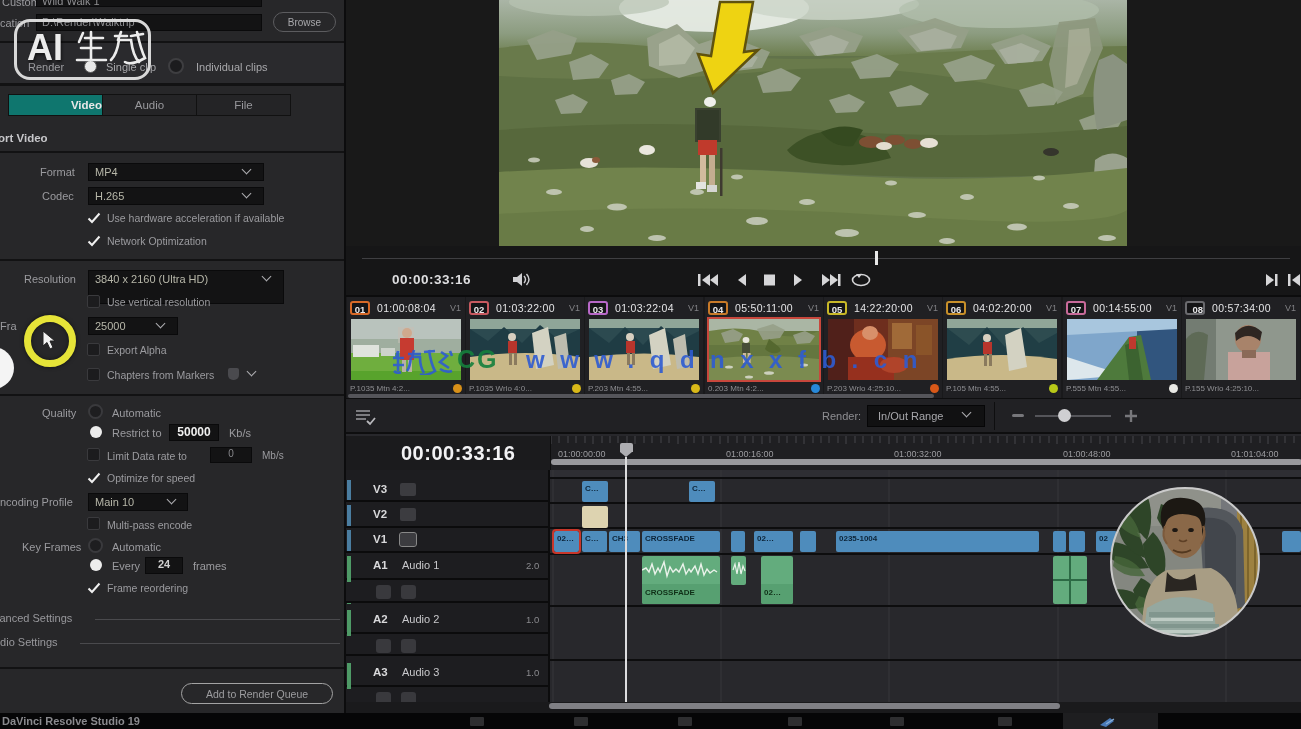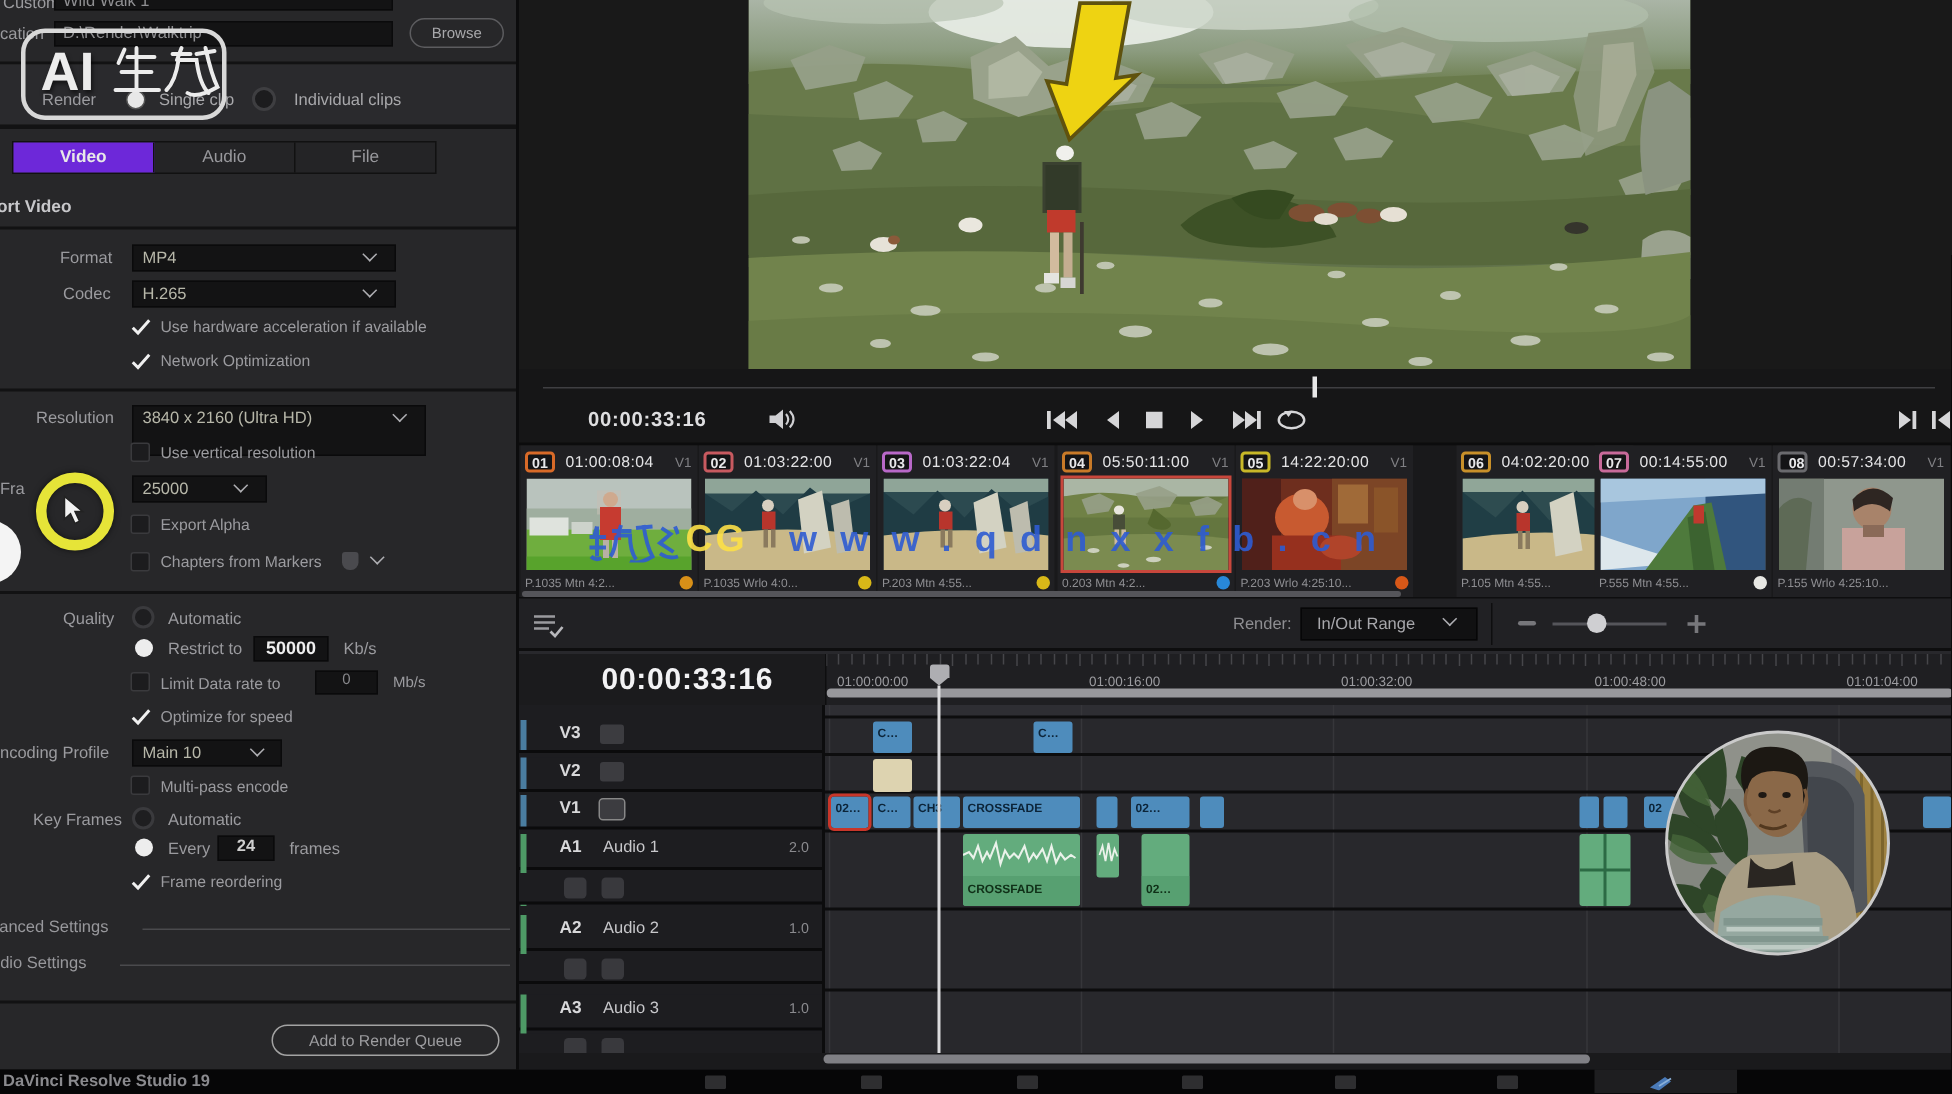--- a/index.html
+++ b/index.html
@@ -28,21 +28,21 @@
 
     <div class="abs" style="left:0;top:43px;width:346px;height:40px;background:#2a2a2d;"></div>
     <div class="abs lbl" style="left:28px;top:61px;">Render</div>
     <div class="abs" style="left:84px;top:60px;width:13px;height:13px;border-radius:50%;background:#e8e8e8;border:1px solid #555;"></div>
     <div class="abs lbl" style="left:106px;top:61px;color:#a8a8ab;">Single clip</div>
     <div class="abs" style="left:168px;top:58px;width:16px;height:16px;border-radius:50%;background:#1c1c1e;border:2px solid #3e3e41;"></div>
     <div class="abs lbl" style="left:196px;top:61px;color:#a8a8ab;">Individual clips</div>
     <div class="abs" style="left:0;top:83px;width:346px;height:3px;background:#121213;"></div>
 
     <div class="abs" style="left:8px;top:94px;width:283px;height:22px;background:#242426;border:1px solid #111;display:flex;">
-      <div style="width:94px;background:#6d28d9;color:#e8e8e8;font-weight:bold;font-size:11.5px;text-align:center;line-height:21px;border-right:1px solid #111;">Video</div>
+      <div style="width:94px;background:#0f766e;color:#e8e8e8;font-weight:bold;font-size:11.5px;text-align:right;line-height:21px;border-right:1px solid #111;">Video</div>
       <div style="width:94px;color:#98989c;font-size:11.5px;text-align:center;line-height:21px;border-right:1px solid #111;">Audio</div>
       <div style="width:93px;color:#98989c;font-size:11.5px;text-align:center;line-height:21px;">File</div>
     </div>
 
     <div class="abs" style="left:-2px;top:132px;color:#c7c7ca;font-size:11.5px;font-weight:bold;">ort Video</div>
     <div class="abs" style="left:0;top:151px;width:346px;height:2px;background:#121213;"></div>
 
     <div class="abs lbl" style="left:40px;top:166px;">Format</div>
     <div class="abs field" style="left:88px;top:163px;width:176px;height:18px;padding:2px 6px;">MP4</div>
     <div class="abs chevd" style="left:243px;top:166px;"></div>
@@ -388,21 +388,21 @@
           <rect x="0" y="0" width="26" height="61" fill="#50201a"></rect>
           <ellipse cx="40" cy="26" rx="18" ry="16" fill="#c85a30"></ellipse>
           <ellipse cx="42" cy="14" rx="8" ry="7" fill="#d8906a"></ellipse>
           <rect x="20" y="38" width="46" height="23" fill="#96301e"></rect>
           <ellipse cx="66" cy="46" rx="14" ry="8" fill="#b0442a"></ellipse>
         </svg>
       <span class="fname">P.203 Wrlo 4:25:10...</span>
         <span class="ficon" style="background:#d85818;"></span>
     </div>
 
-    <div class="abs clip" style="left:597px;margin-left:28px;">
+    <div class="abs clip" style="left:597px;">
       <span class="badge" style="border-color:#c8902a;">06</span>
         <span class="tc">04:02:20:00</span>
         <span class="v1">V1</span>
       <svg class="thumb" width="110" height="61" viewBox="0 0 110 61">
           <rect width="110" height="61" fill="#2e4c50"></rect>
           <rect y="0" width="110" height="9" fill="#90a698"></rect>
           <path d="M0 9 L22 26 L40 8 L58 28 L76 8 L92 24 L110 14 L110 42 L0 42 Z" fill="#203e45"></path>
           <path d="M0 40 Q 55 32 110 40 L110 61 L0 61 Z" fill="#c9b888"></path>
           <path d="M58 16 L74 9 L80 48 L62 52 Z" fill="#d3d2c2"></path>
           <rect x="36" y="23" width="9" height="12" fill="#b8352c"></rect>
@@ -460,21 +460,21 @@
   </style>
 
   <div class="abs" style="left:391px;top:349px;z-index:40;width:540px;height:26px;">
     <svg class="abs" style="left:0;top:0;" width="62" height="26" viewBox="0 0 62 26">
       <g stroke="#2e5cd2" stroke-width="2.6" fill="none" opacity="0.9">
         <path d="M7 2 L5 9 M2 9 H13 M7 2 V22 M2 16 H13 M3 22 q 3 3 7 1"></path>
         <path d="M17 5 H30 M23 1 L21 8 M20 8 q -1 10 -4 14 M20 8 h9 q 0 10 4 16 M33 3 L44 2 M38 1 q 2 14 6 21 q -10 6 -15 3"></path>
         <path d="M50 3 l6 4 l-7 6 l9 6 M59 2 l2 5 M49 20 q 6 4 12 2"></path>
       </g>
     </svg>
-    <div class="abs" style="left:66px;top:-4px;color:#fde047;opacity:0.9;font-size:25px;font-weight:bold;letter-spacing:2px;">CG</div>
+    <div class="abs" style="left:66px;top:-4px;color:#15803d;opacity:0.9;font-size:25px;font-weight:bold;letter-spacing:2px;">CG</div>
     <div class="abs" style="left:135px;top:-3px;color:#2e5cd2;opacity:0.9;font-size:24px;font-weight:bold;letter-spacing:15.5px;white-space:nowrap;">www.qdnxxfb.cn</div>
   </div>
 
   <div class="abs" id="timeline" style="left:346px;top:398px;width:955px;height:325px;background:#28282c;overflow:hidden;">
 
     <div class="abs" style="left:0;top:0;width:955px;height:36px;background:#212124;border-top:1px solid #0e0e0f;border-bottom:2px solid #0e0e0f;"></div>
     <svg class="abs" style="left:8px;top:10px;" width="24" height="20" viewBox="0 0 24 20">
       <g stroke="#9a9a9e" stroke-width="1.6" fill="none">
           <path d="M2 3 h14 M2 7 h14 M2 11 h10"></path>
         </g>
@@ -581,20 +581,21 @@
 
     <div class="abs" style="left:236px;top:108px;width:26px;height:22px;background:#ddd3b0;border-radius:2px;"></div>
 
     <div class="abs vclip" style="left:208px;top:133px;width:25px;height:21px;outline:2px solid #c8362a;">02…</div>
     <div class="abs vclip" style="left:236px;top:133px;width:25px;height:21px;">C…</div>
     <div class="abs vclip" style="left:263px;top:133px;width:31px;height:21px;">CH3</div>
     <div class="abs vclip" style="left:296px;top:133px;width:78px;height:21px;">CROSSFADE</div>
     <div class="abs vclip" style="left:385px;top:133px;width:14px;height:21px;"></div>
     <div class="abs vclip" style="left:408px;top:133px;width:39px;height:21px;">02…</div>
     <div class="abs vclip" style="left:454px;top:133px;width:16px;height:21px;"></div>
+    <div class="abs vclip" style="left:490px;top:133px;width:203px;height:21px;">0235-1004</div>
     <div class="abs vclip" style="left:707px;top:133px;width:13px;height:21px;"></div>
     <div class="abs vclip" style="left:723px;top:133px;width:16px;height:21px;"></div>
     <div class="abs vclip" style="left:750px;top:133px;width:21px;height:21px;">02</div>
     <div class="abs vclip" style="left:936px;top:133px;width:19px;height:21px;"></div>
 
     <div class="abs aclip" style="left:296px;top:158px;width:78px;height:48px;">
       <svg class="abs" style="left:0;top:2px;" width="78" height="24" viewBox="0 0 78 24">
           <path d="M0 12 l4 -2 l3 4 l3 -8 l3 10 l3 -6 l2 4 l4 -10 l3 14 l3 -9 l3 5 l3 -3 l3 3 l4 -8 l3 10 l3 -5 l2 3 l4 -6 l3 8 l3 -10 l3 11 l3 -6 l3 4 l4 -3 l3 2" stroke="#eaf2ea" stroke-width="1.4" fill="none"></path>
         </svg>
       <div class="abs" style="left:0;top:28px;width:78px;height:20px;background:#57a071;color:#103018;font-size:8px;font-weight:bold;padding:4px 3px;">CROSSFADE</div>

